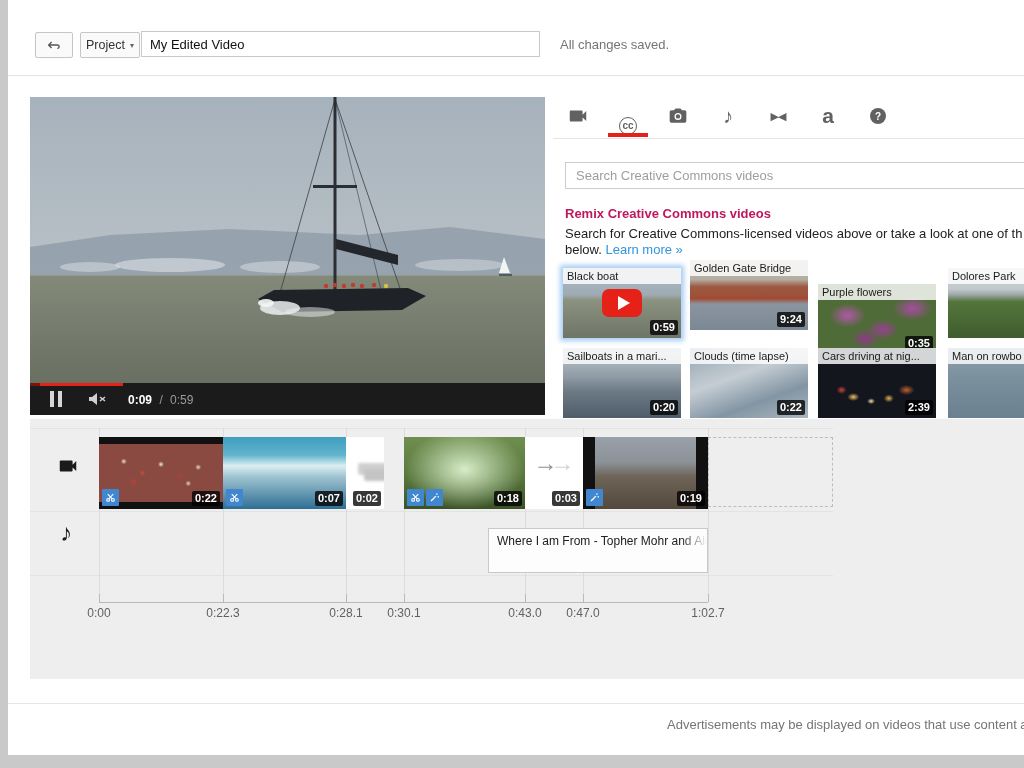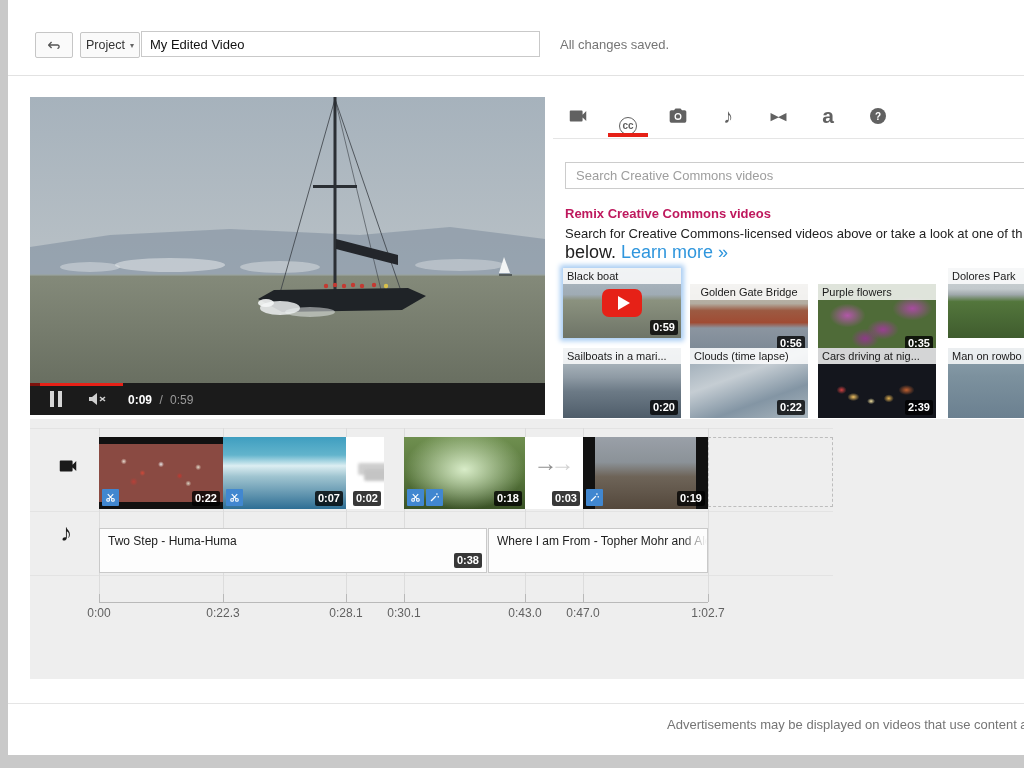--- a/index.html
+++ b/index.html
@@ -43,21 +43,21 @@
   .note-glyph{font-size:20px;}
   .trans-glyph{font-size:11px;letter-spacing:-1px;}
   .a-glyph{font-size:21px;font-weight:bold;}
   .help-circle{width:16px;height:16px;background:#616161;border-radius:50%;color:#fff;font-size:10px;font-weight:bold;
              display:flex;align-items:center;justify-content:center;}
   .search-input{position:absolute;left:557px;top:162px;width:470px;height:27px;border:1px solid #ccc;font-size:13px;color:#111;
              padding:0 10px;box-sizing:border-box;font-family:"Liberation Sans",sans-serif;}
   .search-input::placeholder{color:#9e9e9e;}
   .remix-heading{position:absolute;left:557px;top:206px;font-size:13px;font-weight:bold;color:#be185d;}
   .remix-line1{position:absolute;left:557px;top:226px;font-size:13px;color:#212121;white-space:nowrap;}
-  .remix-line2{position:absolute;left:557px;top:242px;font-size:18px;color:#212121;}
+  .remix-line2{position:absolute;left:557px;top:242px;font-size:13px;color:#212121;}
   .link{color:#2f96dd;text-decoration:none;cursor:pointer;}
 
   
   .thumb{position:absolute;width:118px;height:70px;overflow:hidden;cursor:pointer;}
   .thumb-title{position:absolute;top:0;left:0;right:0;background:rgba(255,255,255,0.82);font-size:11px;color:#1a1a1a;
                padding:2px 4px;white-space:nowrap;overflow:hidden;}
   .dur{position:absolute;right:3px;bottom:3px;background:rgba(0,0,0,0.78);color:#fff;font-size:11px;font-weight:bold;
        padding:0 3px;border-radius:2px;line-height:15px;}
   .thumb.selected{box-shadow:0 0 5px 3px #a9cdf3;}
   .play-overlay{position:absolute;left:50%;top:50%;transform:translate(-50%,-50%);width:40px;height:28px;background:#e62117;
@@ -236,23 +236,23 @@
     <a class="link">Learn more »</a>
   </div>
 
   <div class="thumb v-boat selected" style="left:555px;top:268px;">
     <div class="thumb-title">Black boat</div>
     <div class="play-overlay">
         <i></i>
       </div>
     <div class="dur">0:59</div>
   </div>
-  <div class="thumb v-bridge" style="left:682px;top:284px;text-align:center;">
+  <div class="thumb v-bridge" style="left:682px;top:260px;">
     <div class="thumb-title">Golden Gate Bridge</div>
-    <div class="dur">0:56</div>
+    <div class="dur">9:24</div>
   </div>
   <div class="thumb v-flowers" style="left:810px;top:284px;">
     <div class="thumb-title">Purple flowers</div>
     <div class="dur">0:35</div>
   </div>
   <div class="thumb v-park" style="left:940px;top:268px;">
     <div class="thumb-title">Dolores Park</div>
   </div>
   <div class="thumb v-marina" style="left:555px;top:348px;">
     <div class="thumb-title">Sailboats in a mari...</div>
@@ -352,24 +352,20 @@
           <svg width="11" height="11" viewBox="0 0 16 16">
               <path d="M3 13 L10 6" stroke="#fff" stroke-width="2"></path>
           <path d="M11.5 2 v2 M10.5 3 h2 M13.5 6 v2 M12.5 7 h2" stroke="#fff" stroke-width="1.2"></path>
             </svg>
         </div>
       </div>
       <div class="dur">0:19</div>
     </div>
     <div class="dropzone" style="left:678px;width:125px;"></div>
 
-    <div class="aclip" style="left:69px;width:388px;">
-      <div class="aclip-label">Two Step - Huma-Huma</div>
-      <div class="dur" style="right:4px;bottom:4px;">0:38</div>
-    </div>
     <div class="aclip aclip-fade" style="left:458px;width:220px;">
       <div class="aclip-label">Where I am From - Topher Mohr and Alex Elena</div>
     </div>
 
     <div class="ruler-base"></div>
     <div class="tick" style="left:69px;"></div>
     <div class="tick" style="left:193px;"></div>
     <div class="tick" style="left:316px;"></div>
     <div class="tick" style="left:374px;"></div>
     <div class="tick" style="left:495px;"></div>

